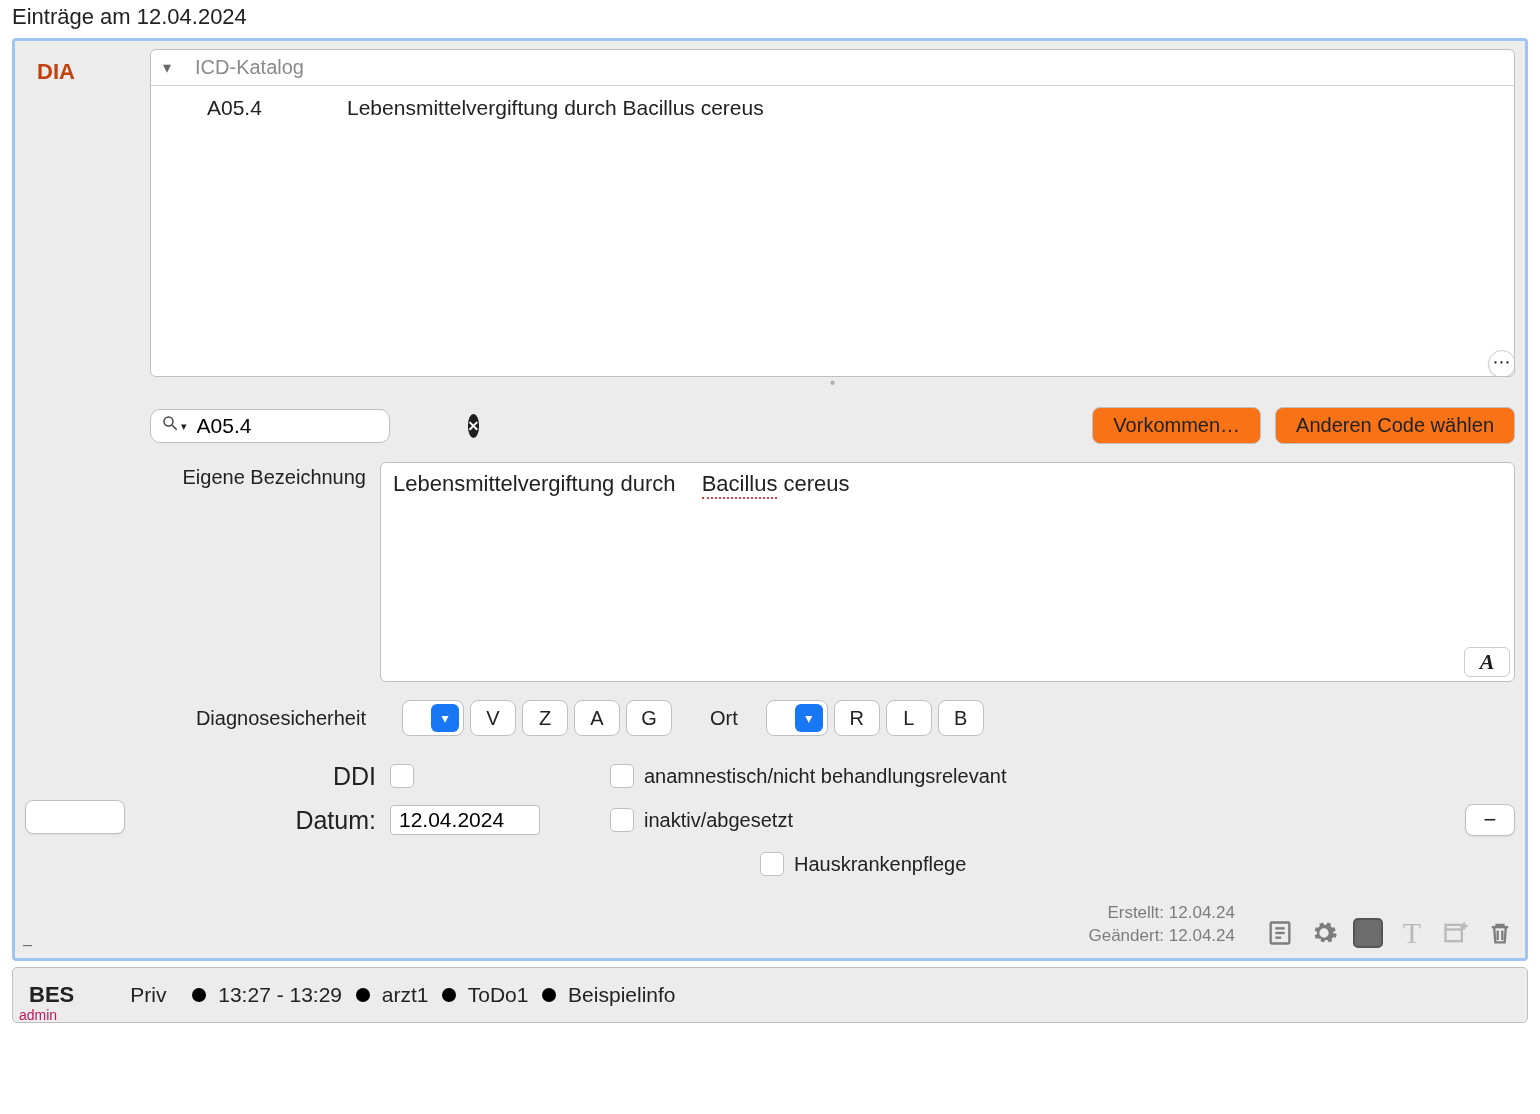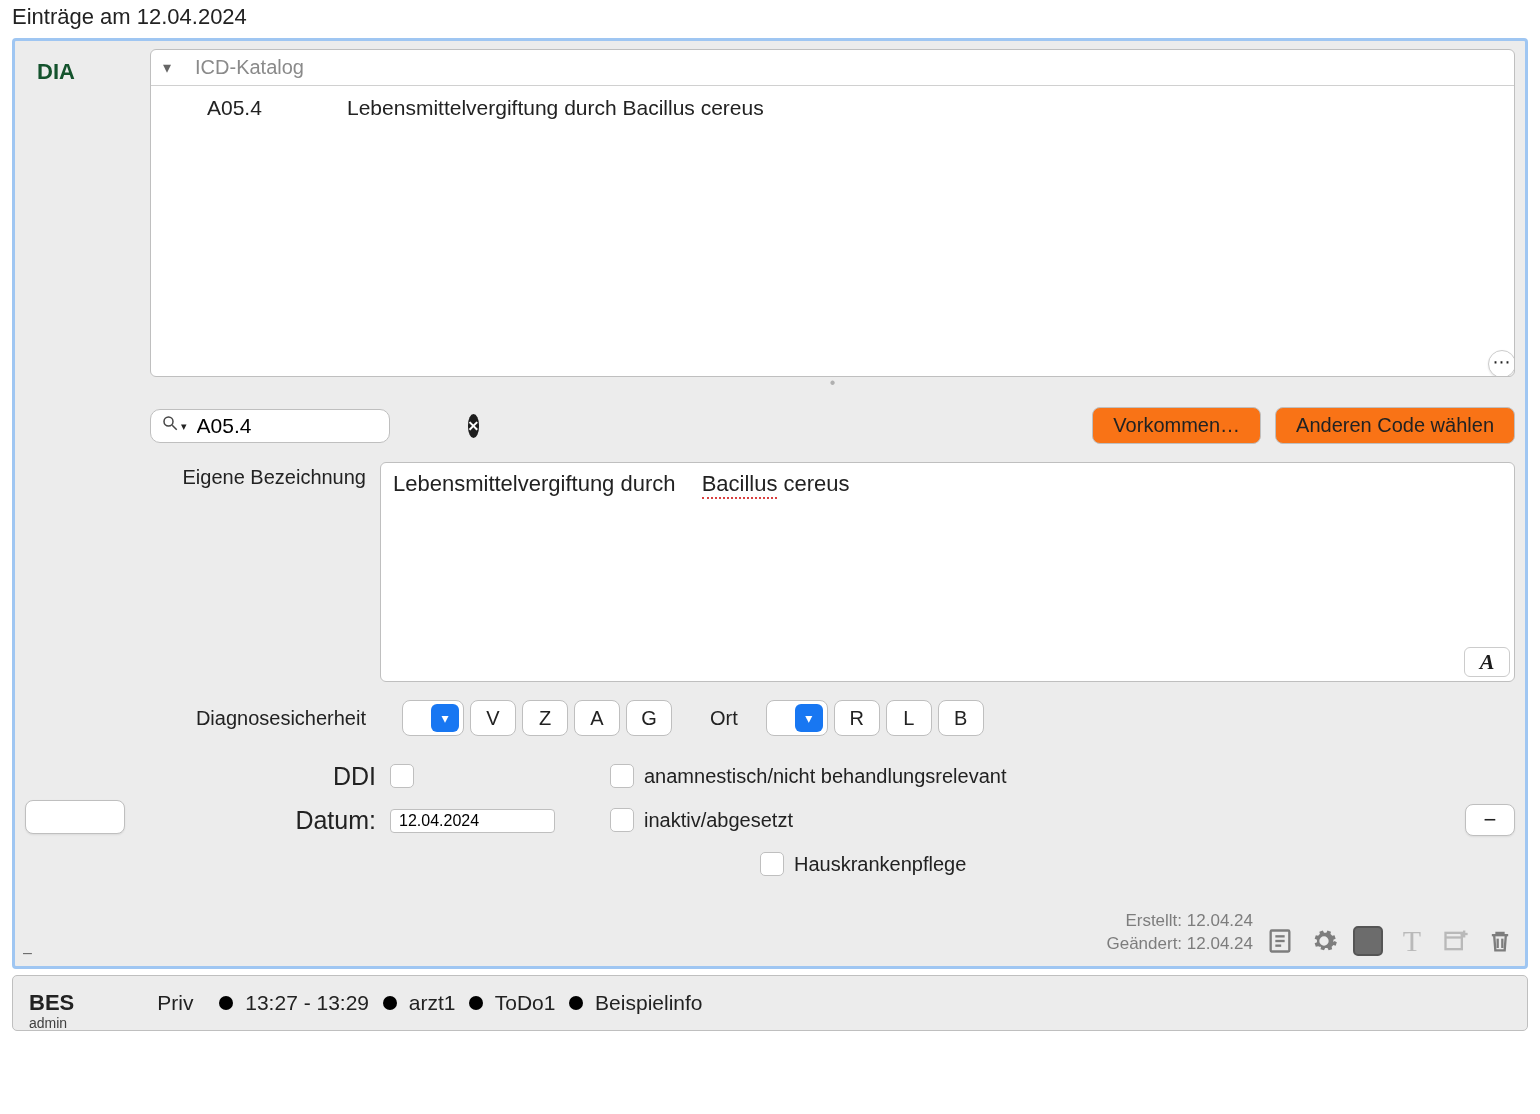--- a/index.html
+++ b/index.html
@@ -28,21 +28,21 @@
     position: relative;
     padding: 0;
   }
 
   .sidebar-label {
     position: absolute;
     top: 18px;
     left: 22px;
     font-weight: 700;
     font-size: 22px;
-    color: #14532d;
+    color: #c2410c;
   }
 
   .panel-inner {
     padding: 8px 10px 10px 10px;
   }
 
   .content-col {
     margin-left: 125px;
   }
 
@@ -294,23 +294,23 @@
   }
   .chk-text {
     font-size: 20px;
     display: flex;
     align-items: center;
   }
   .date-input {
     border: 1px solid #bfbfbf;
     border-radius: 4px;
     background: #fff;
-    font-size: 16px;
+    font-size: 21px;
     padding: 2px 8px;
-    width: 165px;
+    width: 150px;
   }
   .small-empty {
     border: 1px solid #bfbfbf;
     border-radius: 8px;
     background: #fff;
     box-shadow: 0 1px 2px rgba(0,0,0,.08);
     width: 100px;
     height: 34px;
     position: absolute;
   }
@@ -324,22 +324,22 @@
     font-size: 22px;
     display:flex;align-items:center;justify-content:center;
     box-shadow: 0 1px 2px rgba(0,0,0,.08);
     justify-self: end;
   }
 
   
   .meta-row {
     display: flex;
     align-items: flex-end;
-    gap: 12px;
-    margin-top: 24px;
+    gap: 30px;
+    margin-top: 16px;
   }
   .meta-text {
     text-align: right;
     font-size: 17px;
     color: #7d7d7d;
     line-height: 1.35;
     flex: 1;
   }
   .tool-icons {
     display: flex;
@@ -375,24 +375,24 @@
     padding-left: 16px;
     gap: 18px;
     font-size: 21px;
   }
   .bottom-bar .bes-label {
     font-weight: 700;
     font-size: 22px;
   }
   .bottom-bar .admin {
     position: absolute;
-    left: 16px;
+    left: 6px;
     bottom: -1px;
     font-size: 14px;
-    color: #404040;
+    color: #be185d;
   }
   .black-dot {
     width: 14px;
     height: 14px;
     background: #000;
     border-radius: 50%;
     display: inline-block;
     margin: 0 6px 0 8px;
     vertical-align: middle;
     position: relative;
@@ -564,21 +564,21 @@
       </div>
 
     </div>
   </div>
   <div class="panel-dash">–</div>
 </div>
 
 <div class="bottom-bar">
   <span class="bes-label">BES</span>
   <span class="admin">admin</span>
-  <span style="margin-left:65px;">Priv</span>
+  <span style="margin-left:38px;">Priv</span>
   <span>
     <span class="black-dot"></span>
     <span>13:27 - 13:29</span>
     <span class="black-dot"></span>
     <span>arzt1</span>
     <span class="black-dot"></span>
     <span>ToDo1</span>
     <span class="black-dot"></span>
     <span>Beispielinfo</span>
   </span>

